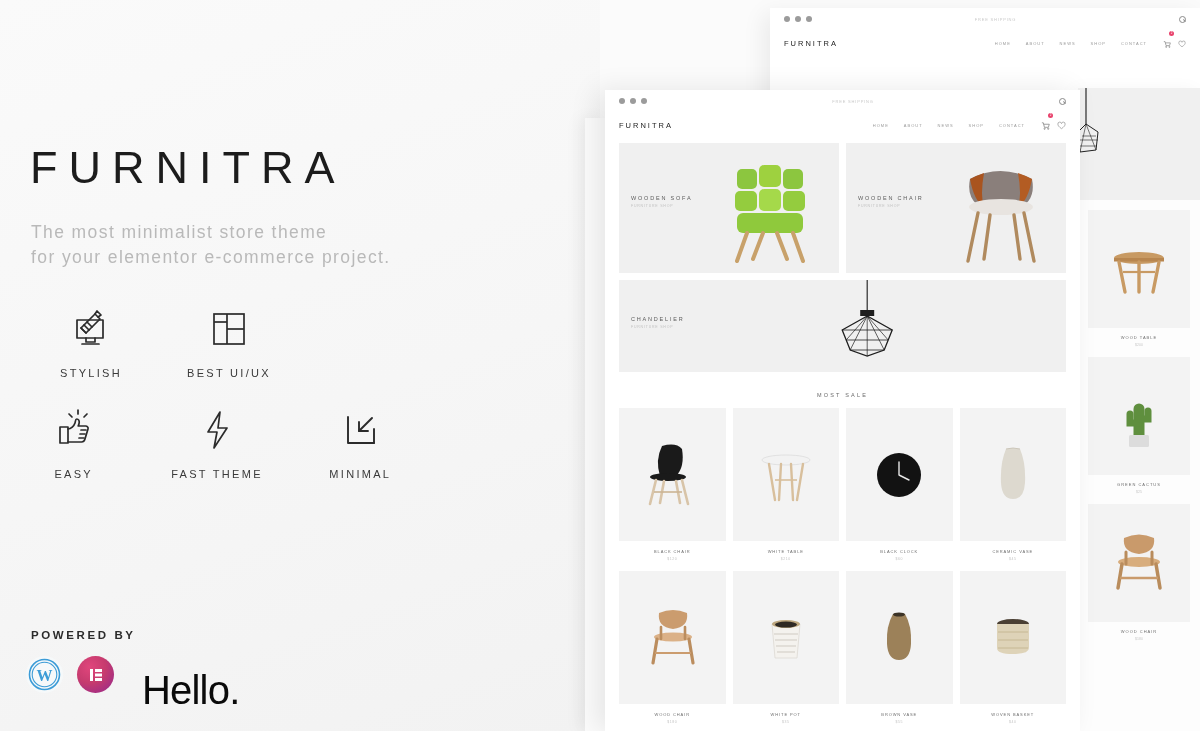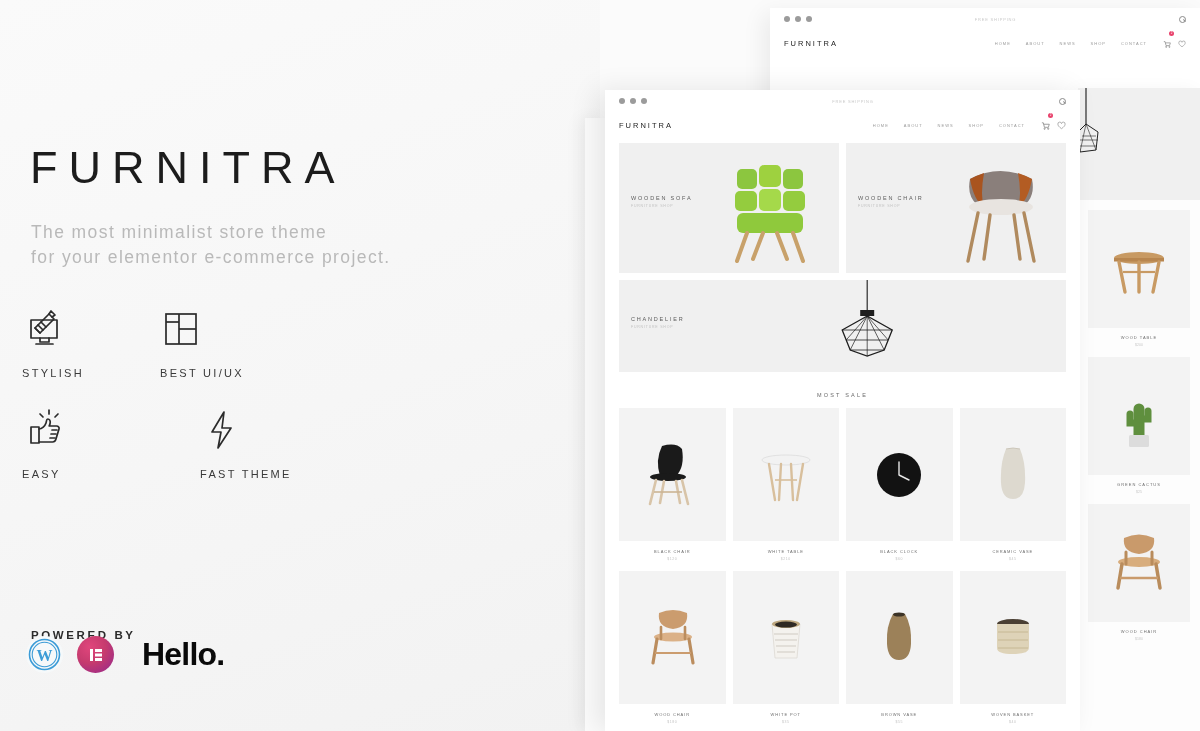--- a/index.html
+++ b/index.html
@@ -45,21 +45,21 @@
     position: absolute;
     left: 22px; top: 305px;
     width: 390px;
   }
   .feature-row { display: flex; }
   .feature-row + .feature-row { margin-top: 27px; gap: 40px; }
   .feature-cell {
     width: 138px;
     display: flex;
     flex-direction: column;
-    align-items: flex-start;
+    align-items: center;
   }
   .feature-icon {
     height: 48px;
     display: flex;
     align-items: center;
     justify-content: center;
   }
   .feature-icon svg { display: block; }
   .feature-label {
     margin-top: 14px;
@@ -91,25 +91,26 @@
     display: flex;
     align-items: center;
     justify-content: center;
     flex: 0 0 auto;
   }
   #wp-logo { background: #f6f9fa; }
   #elementor-logo {
     background: radial-gradient(circle at 35% 30%, #e0467c 0%, #c63b6e 45%, #92278f 100%);
   }
   #hello-logo {
-    font-size: 32px;
-    font-weight: 700;
+    font-size: 40px;
+    font-weight: 400;
     letter-spacing: -0.8px;
     color: #0a0a0a;
     margin-left: 14px;
+    margin-top: 32px;
   }
 
   
   .mock {
     position: absolute;
     background: #ffffff;
     overflow: hidden;
   }
   
   #mock-back {
@@ -389,20 +390,31 @@
 
       <div class="feature-cell">
         <div class="feature-icon">
           <svg width="42" height="44" viewBox="0 0 42 44" fill="none" stroke="#2b2b2b" stroke-width="1.7" stroke-linejoin="round" stroke-linecap="round">
             <path d="M24 4 L12 24 h9 L18 40 L31 20 h-9 z"></path>
           </svg>
         </div>
         <div class="feature-label">FAST THEME</div>
       </div>
 
+      <div class="feature-cell">
+        <div class="feature-icon">
+          <svg width="42" height="42" viewBox="0 0 42 42" fill="none" stroke="#2b2b2b" stroke-width="1.9" stroke-linecap="round" stroke-linejoin="round">
+            <path d="M9 8 v26 h26"></path>
+            <path d="M35 34 V20"></path>
+            <path d="M33 9 L20 22"></path>
+            <path d="M20 13 v9 h9"></path>
+          </svg>
+        </div>
+        <div class="feature-label">MINIMAL</div>
+      </div>
 
     </div>
   </div>
 
   <div id="powered-by-label">POWERED BY</div>
 
   <div id="powered-logos">
     <div class="logo-circle" id="wp-logo">
       <svg width="33" height="33" viewBox="0 0 33 33">
         <circle cx="16.5" cy="16.5" r="15" fill="none" stroke="#3c9cd7" stroke-width="1.6"></circle>

